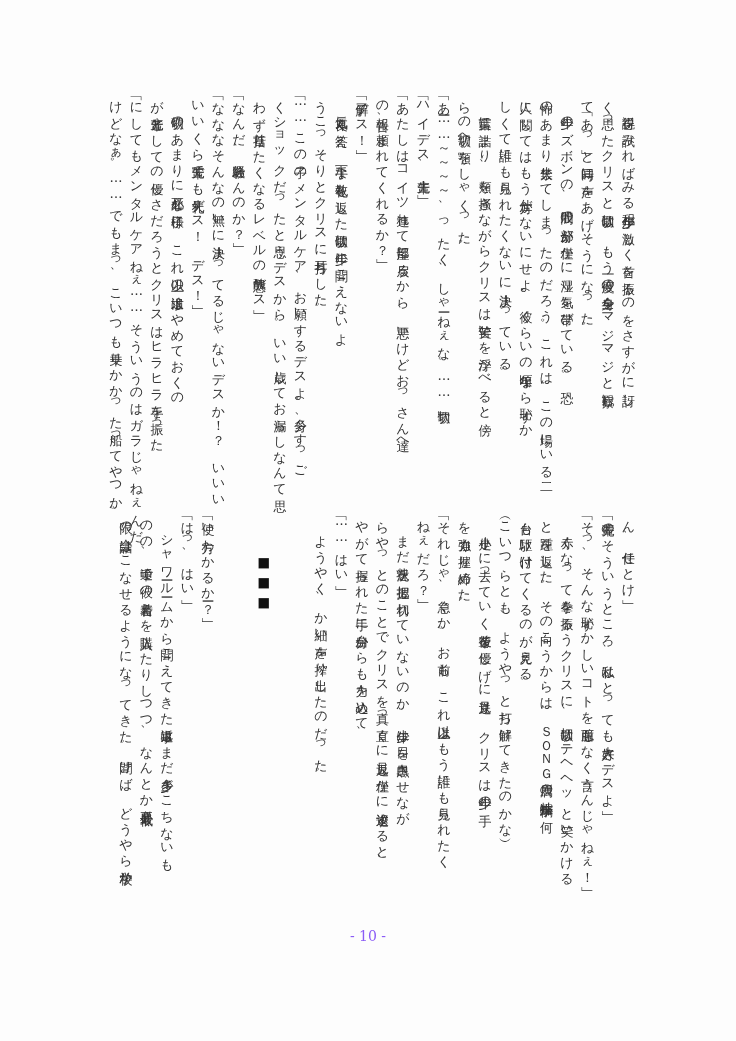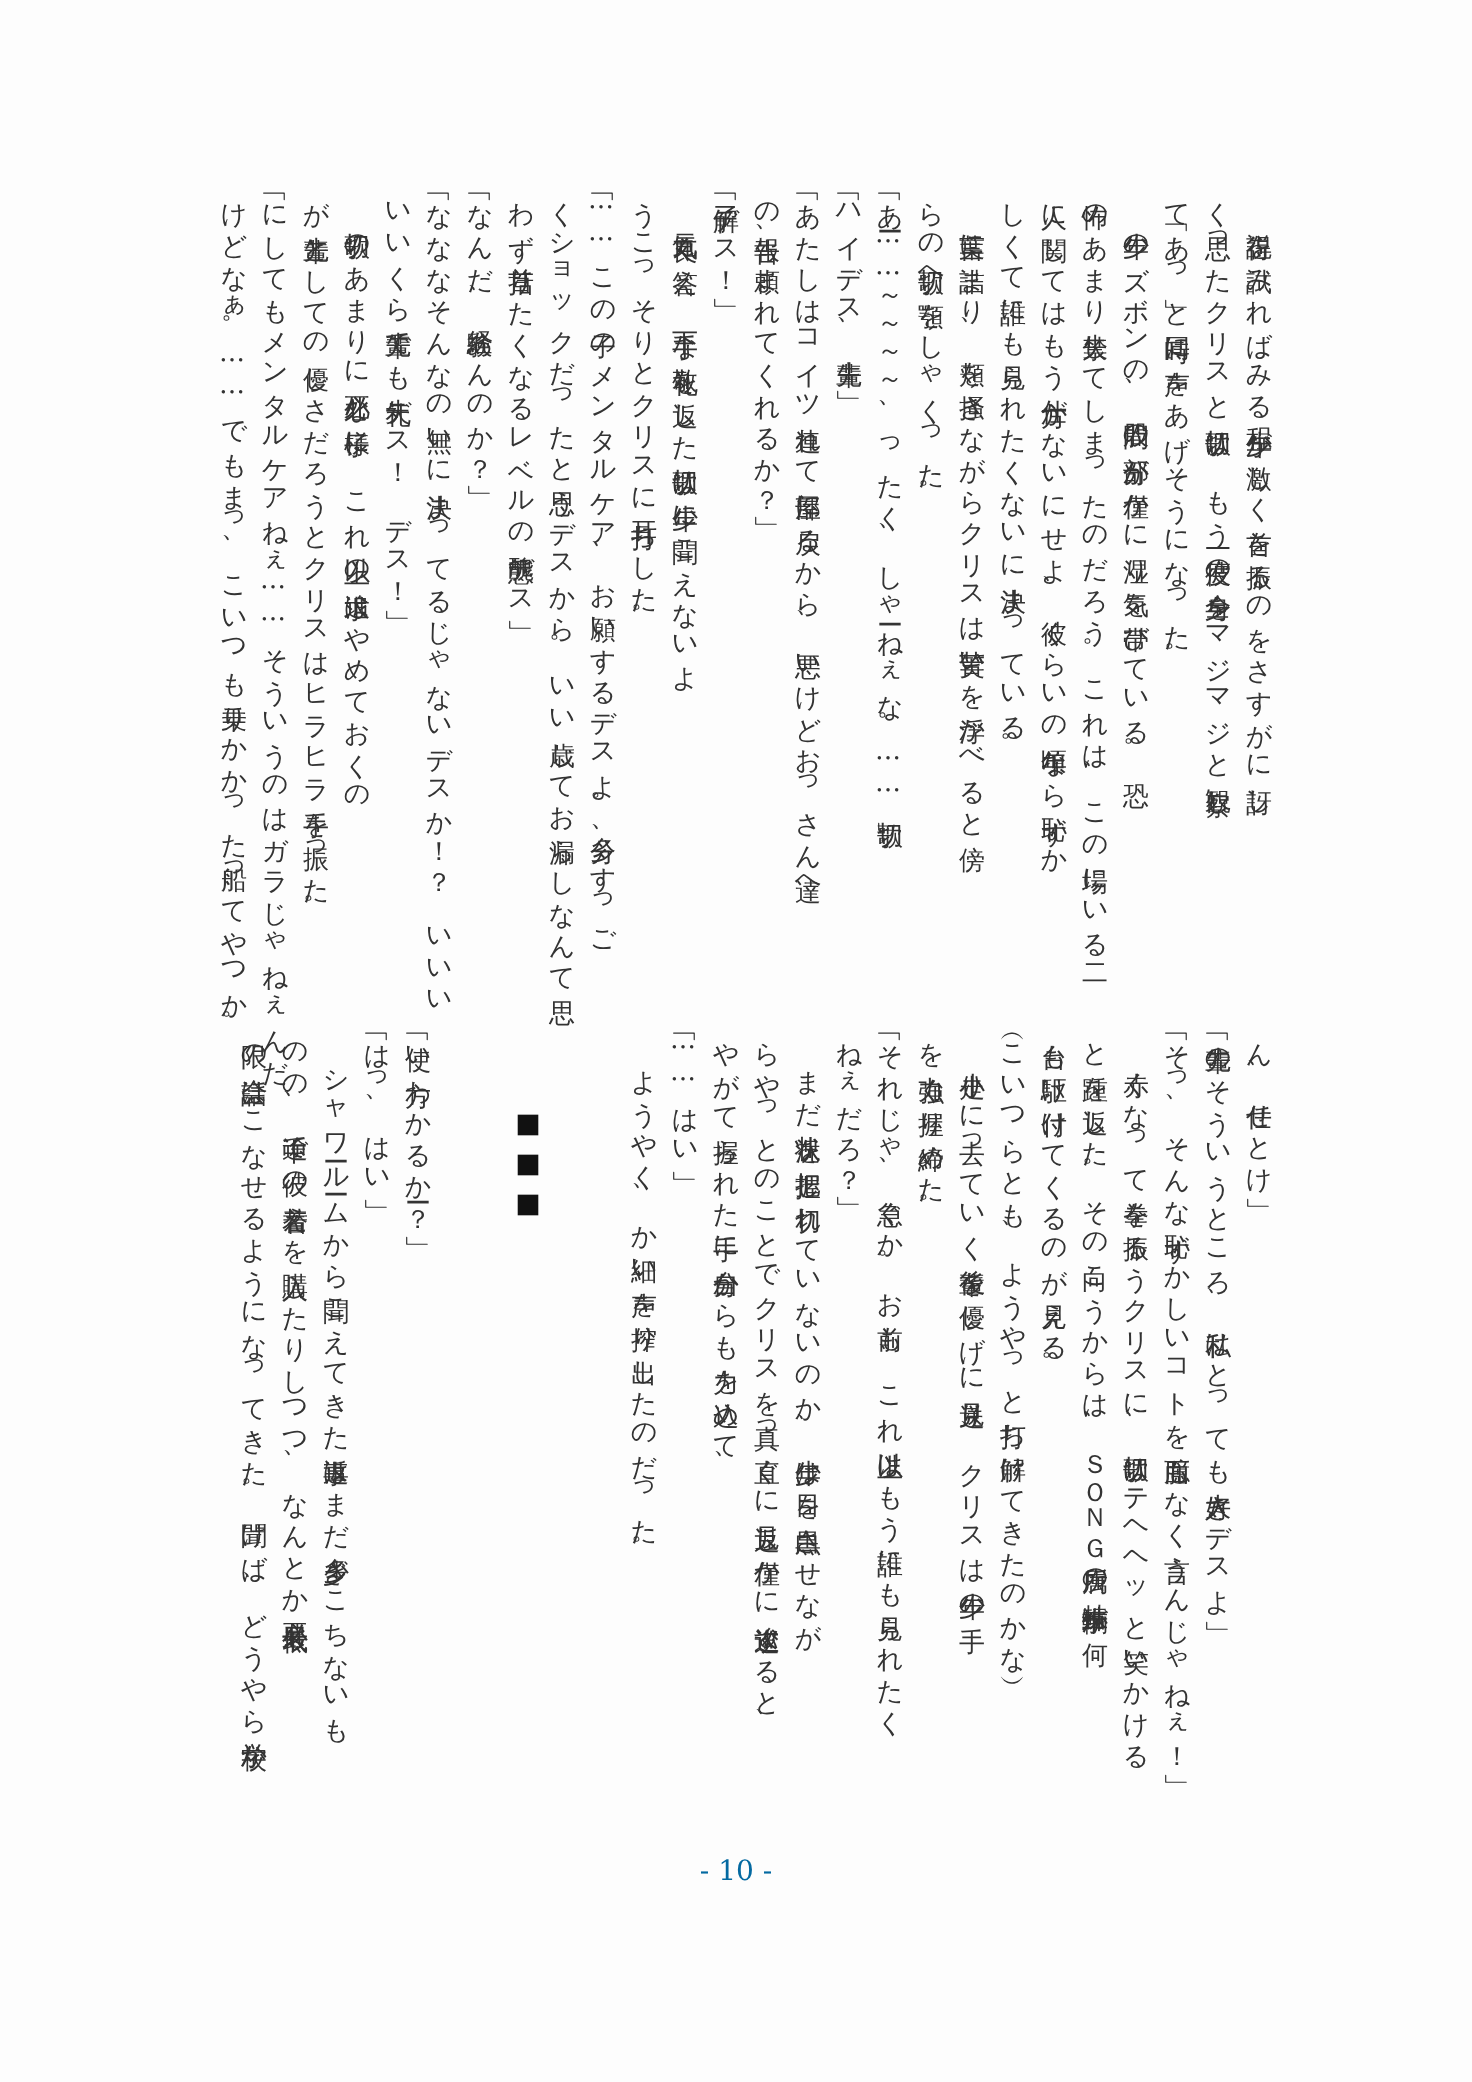--- a/index.html
+++ b/index.html
@@ -44,21 +44,21 @@
     letter-spacing: 4px;
     color: #111111;
   }
   .page-number {
     position: absolute;
     top: 928px;
     left: 0;
     right: 0;
     text-align: center;
     font-size: 14px;
-    color: #0369a1;
+    color: #8b5cf6;
     font-family: "DejaVu Serif", "Liberation Serif", serif;
   }
 </style>
 </head>
 <body>
 
 <div class="page">
 
   <div class="vblock vblock-top">
       <div class="tline">　説得を試みればみる程少年が激しく首を振るのをさすがに訝し</div>

